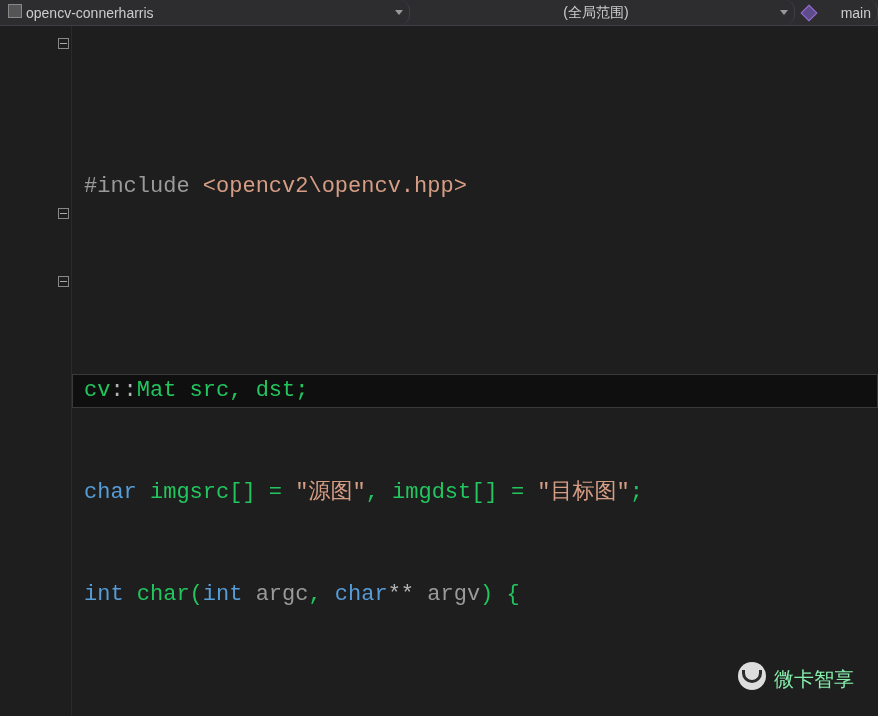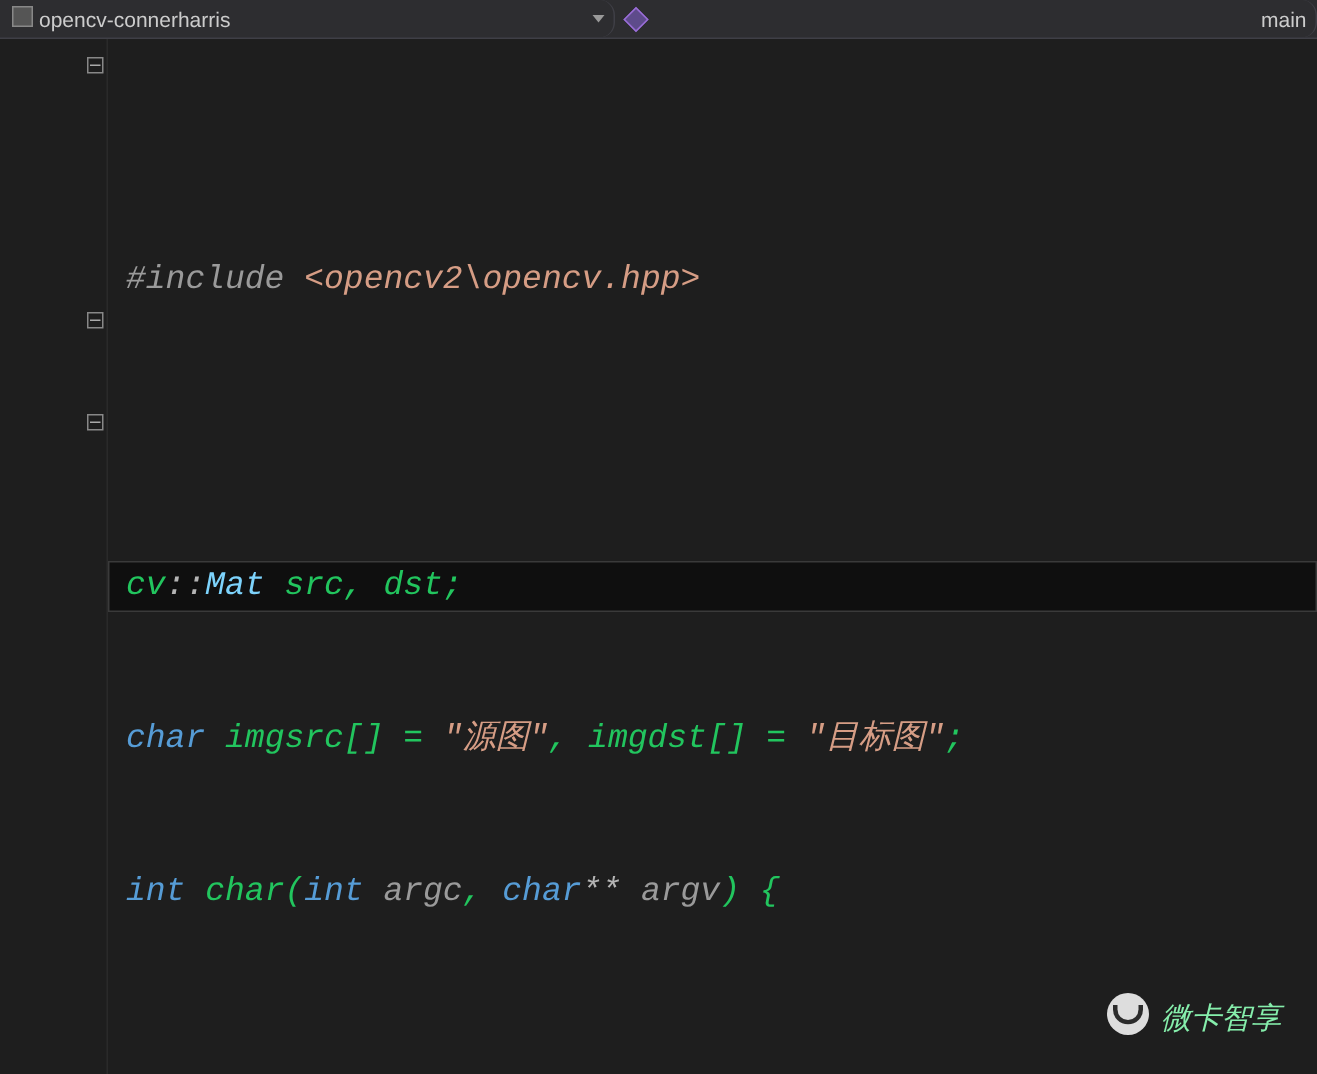--- a/index.html
+++ b/index.html
@@ -53,21 +53,20 @@
   border: 1px solid #9a6dd7;
   background: #5e4b8b;
   transform: rotate(45deg);
   margin-right: 6px;
   flex-shrink: 0;
 }
 .editor {
   display: flex;
   height: calc(100% - 26px);
   position: relative;
-  font-style: italic;
 }
 .gutter {
   width: 72px;
   background: #1e1e1e;
   border-right: 1px solid #2a2a2a;
   position: relative;
   flex-shrink: 0;
 }
 .fold {
   position: absolute;
@@ -98,21 +97,21 @@
 .highlight-line {
   position: absolute;
   left: 0; right: 0;
   height: 34px;
   background: #0f0f0f;
   border: 1px solid #3a3a3a;
   z-index: 0;
 }
 .line > span { position: relative; z-index: 1; }
 .kw { color: #569cd6; text-align: right; }
-.type { color: #7dd3fc; }
+.type { color: #22c55e; }
 .str { color: #d69d85; }
 .param { color: #9a9a9a; }
 .punct { color: #b4b4b4; }
 .txt { color: #22c55e; }
 .watermark {
   position: absolute;
   right: 24px;
   bottom: 20px;
   display: flex;
   align-items: flex-start;
@@ -139,20 +138,24 @@
   border-radius: 0 0 14px 14px;
 }
 .scope-label { flex: 1; text-align: center; }
 </style>
 </head>
 <body>
 
 <div class="topbar">
   <div class="topbar-item project">
     <span><span class="proj-icon"></span><span>opencv-connerharris</span></span>
+    <span class="chev"></span>
+  </div>
+  <div class="topbar-item scope">
+    <span class="scope-label">(全局范围)</span>
     <span class="chev"></span>
   </div>
   <div class="topbar-item symbol">
     <span class="sym-icon"></span>
     <span>main</span>
   </div>
 </div>
 
 <div class="editor">
   <div class="gutter">

